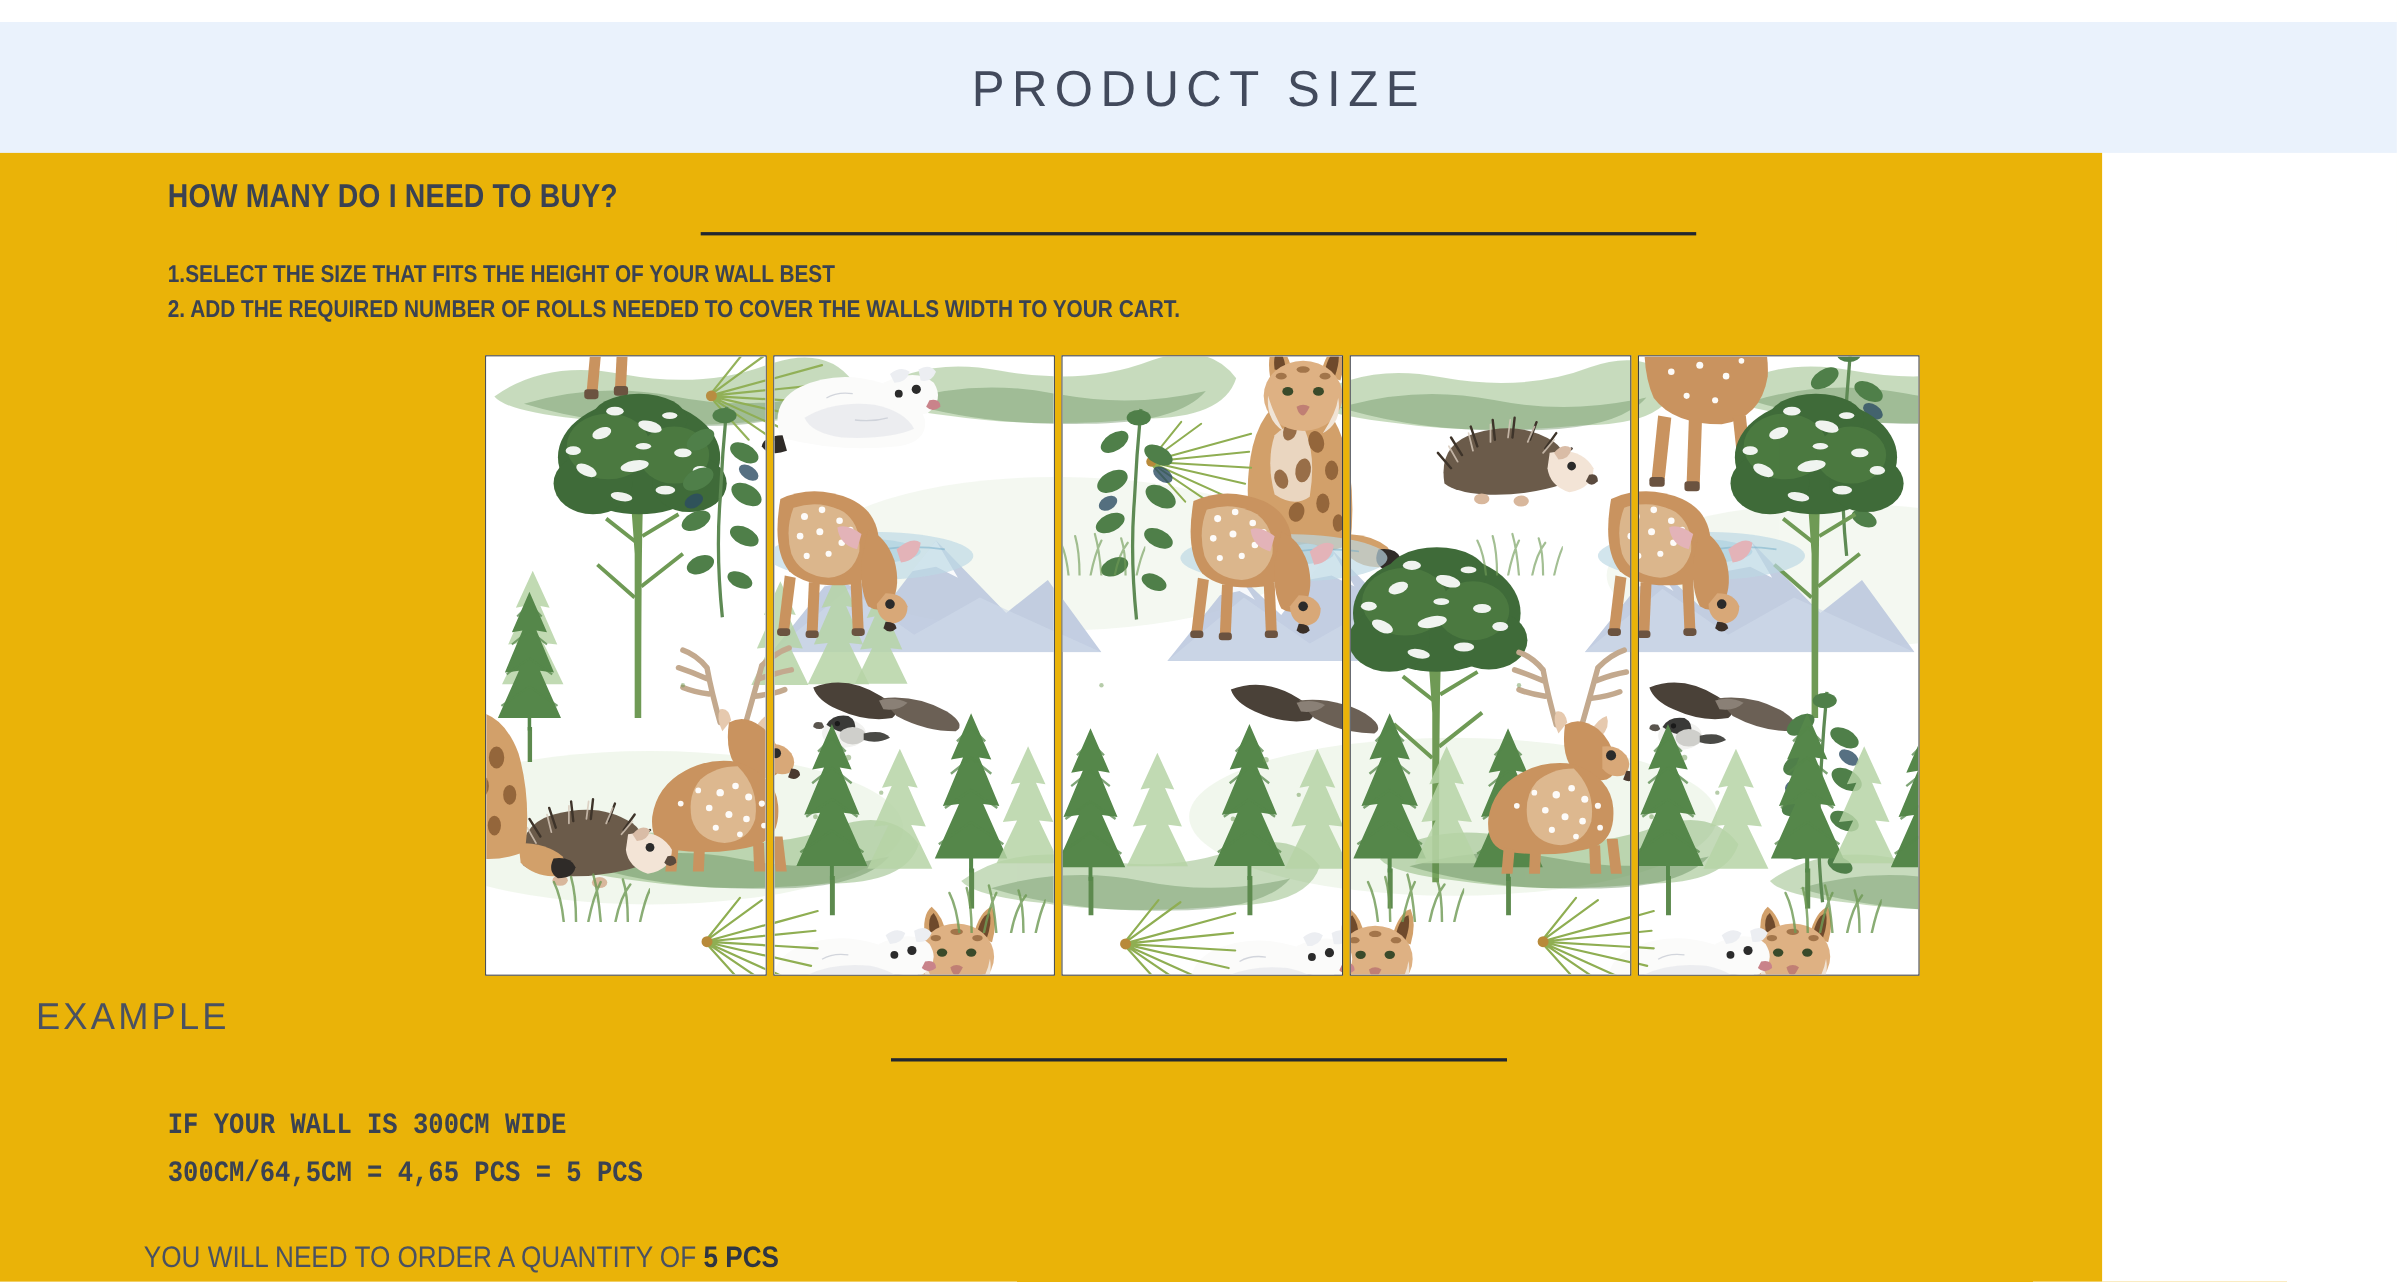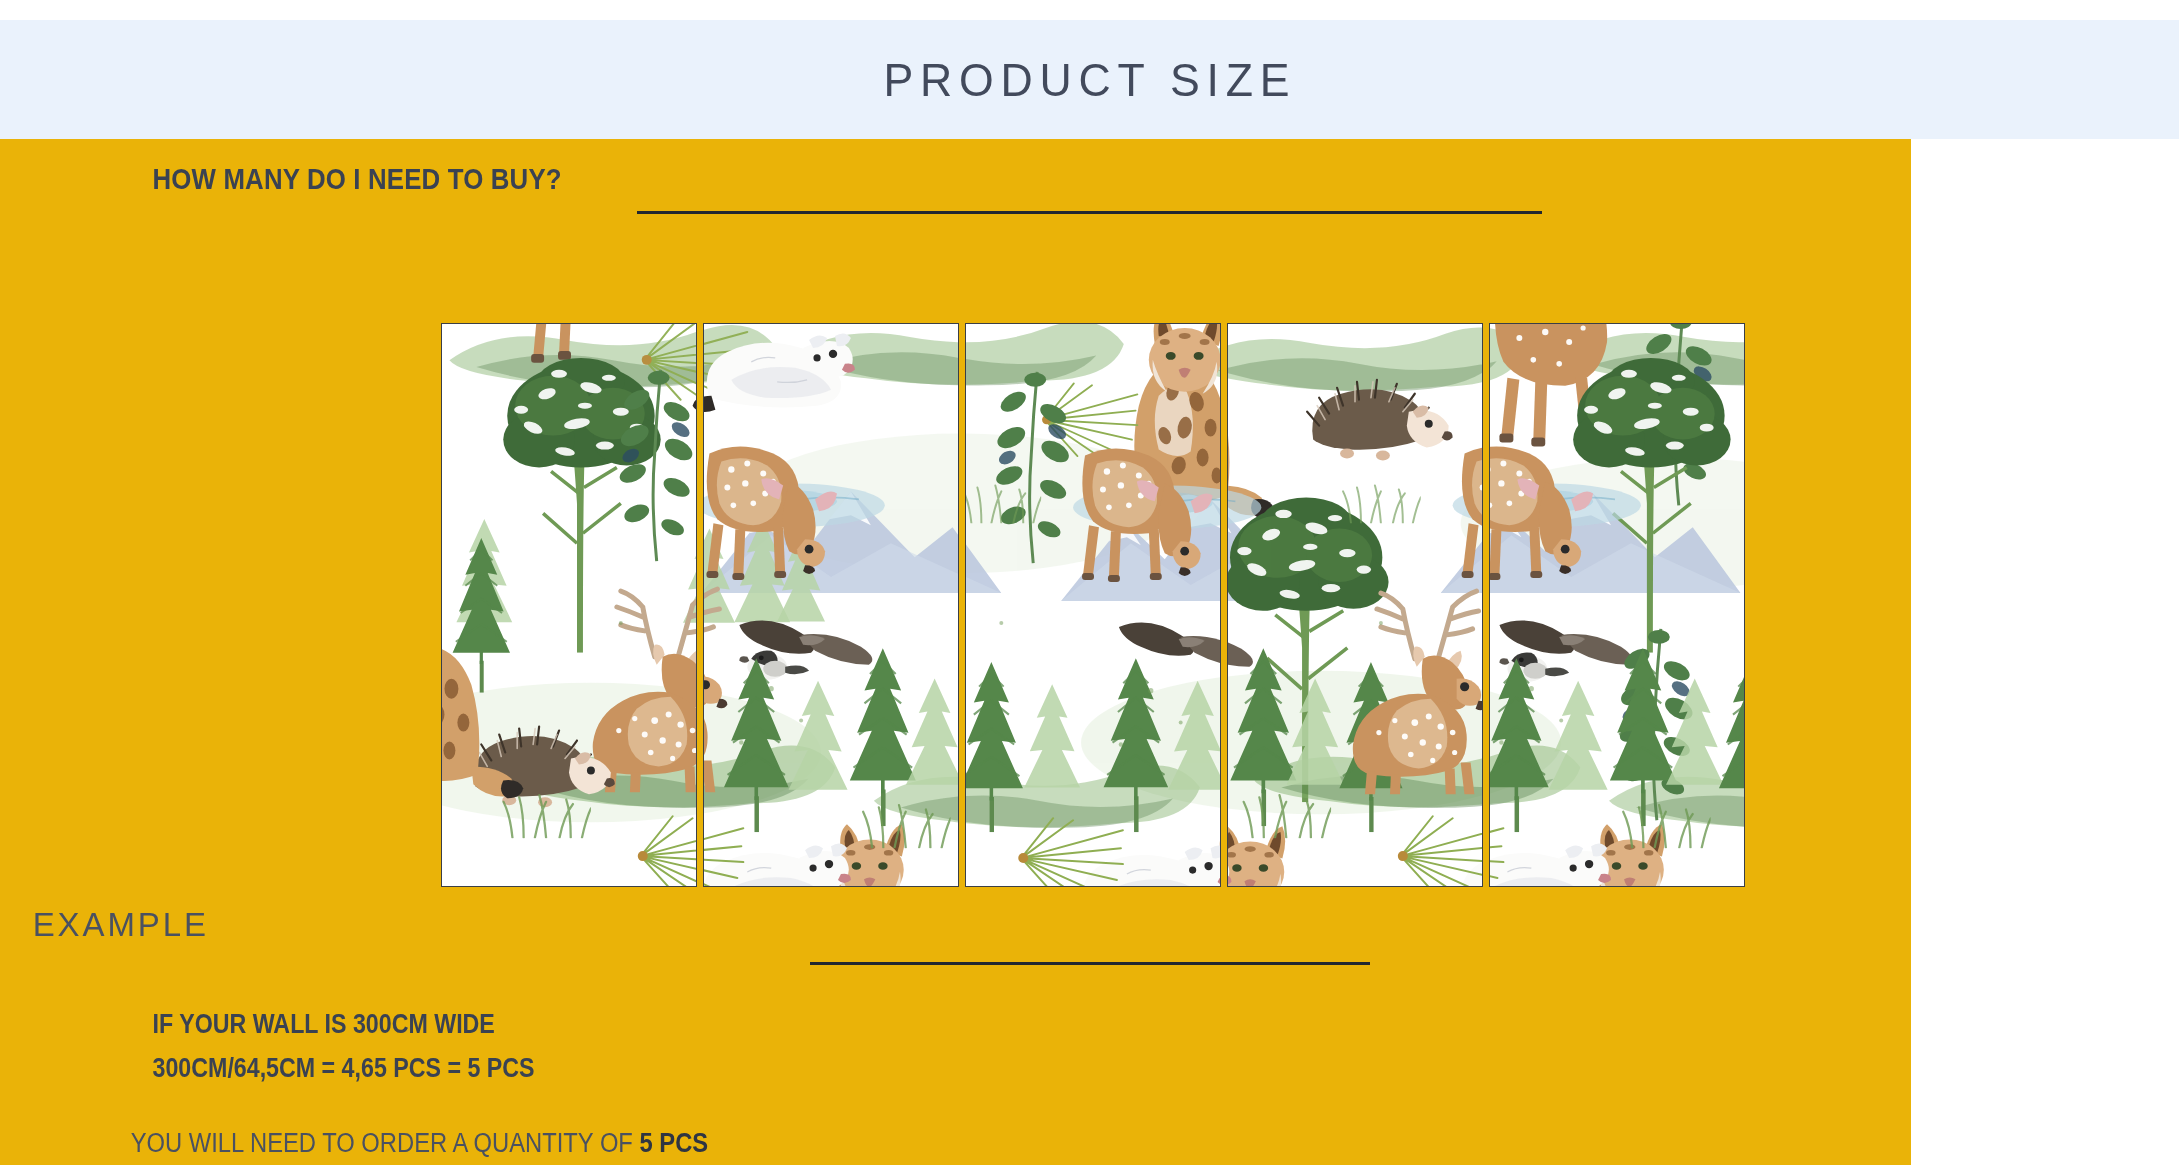--- a/index.html
+++ b/index.html
@@ -150,20 +150,21 @@
     transform: scaleX(0.97);
   }
   .example-rule {
     width: 560px;
     height: 3px;
     background: #222730;
     margin: 18px auto 0 auto;
   }
   .example-lines {
     margin-top: 37px;
+    font-family: Liberation Mono, monospace;
   }
   .example-strong {
     font-size: 27px;
     font-weight: 700;
     color: #3a4252;
     line-height: 44px;
     transform: scaleX(0.86);
   }
   .example-note {
     margin-top: 38px;
@@ -182,20 +183,24 @@
 
 <div class="page">
 
   <div class="header-band">
     <div class="header-title">PRODUCT SIZE</div>
   </div>
 
   <div class="intro">
     <div class="intro-heading">HOW MANY DO I NEED TO BUY?</div>
     <div class="intro-rule"></div>
+    <div class="intro-lines">
+      <div class="intro-line">1.SELECT THE SIZE THAT FITS THE HEIGHT OF YOUR WALL BEST</div>
+      <div class="intro-line">2. ADD THE REQUIRED NUMBER OF ROLLS NEEDED TO COVER THE WALLS WIDTH TO YOUR CART.</div>
+    </div>
   </div>
 
 
   <div class="panels">
 
     <svg width="0" height="0" style="position:absolute" aria-hidden="true">
       <defs>
 
         <symbol id="m-birch" viewBox="0 0 200 300">
           <path d="M96 300 L96 150 Q94 120 92 96 L104 96 Q102 130 102 300 Z" fill="#6f9a55"></path>

